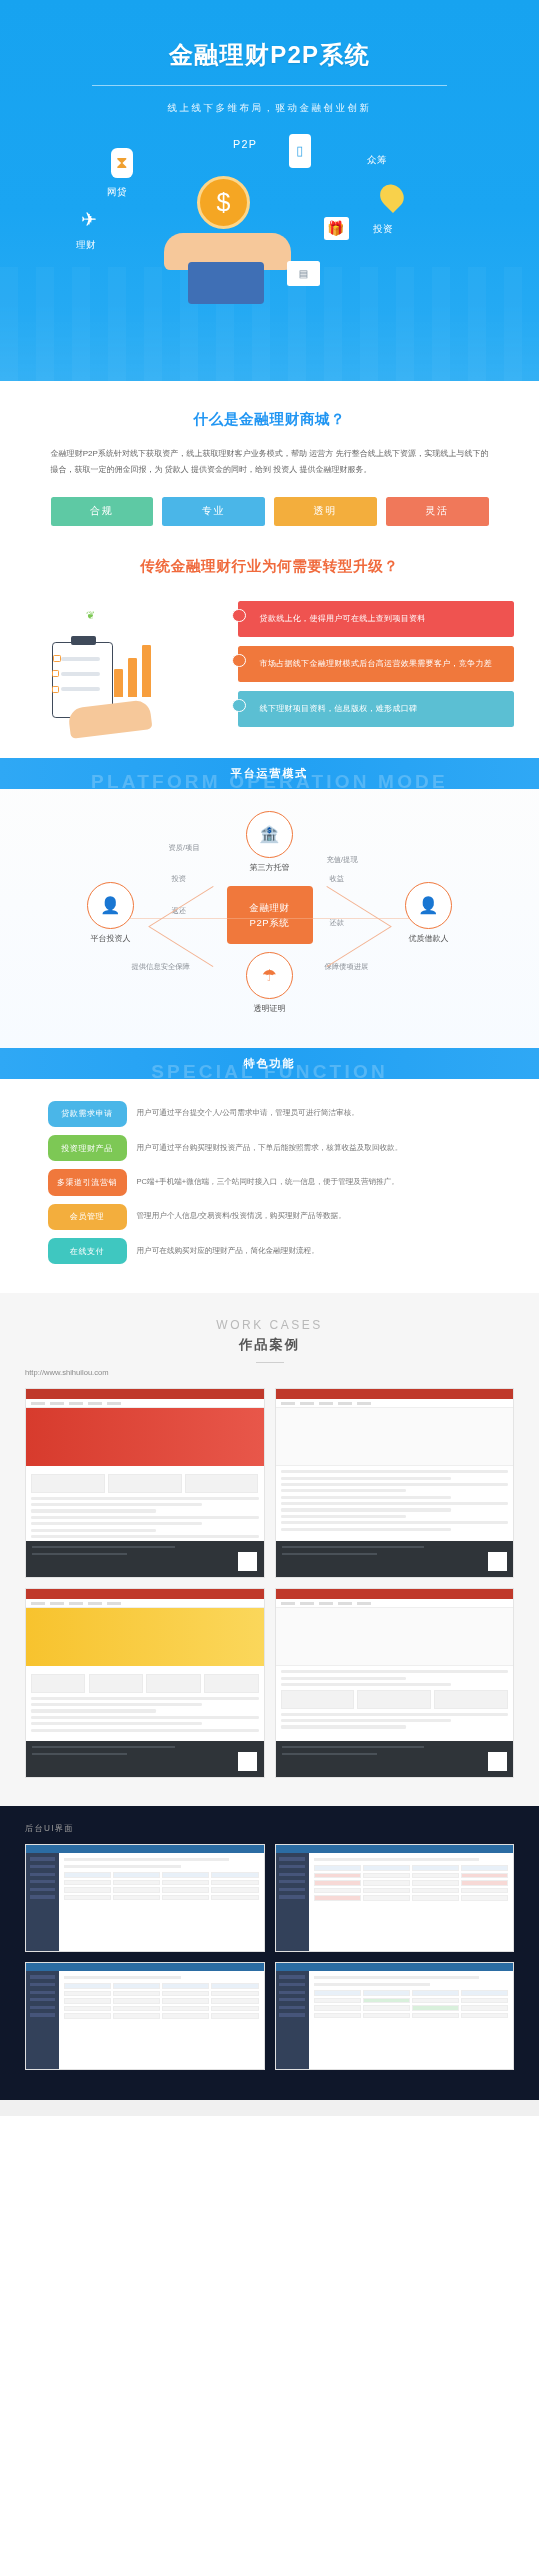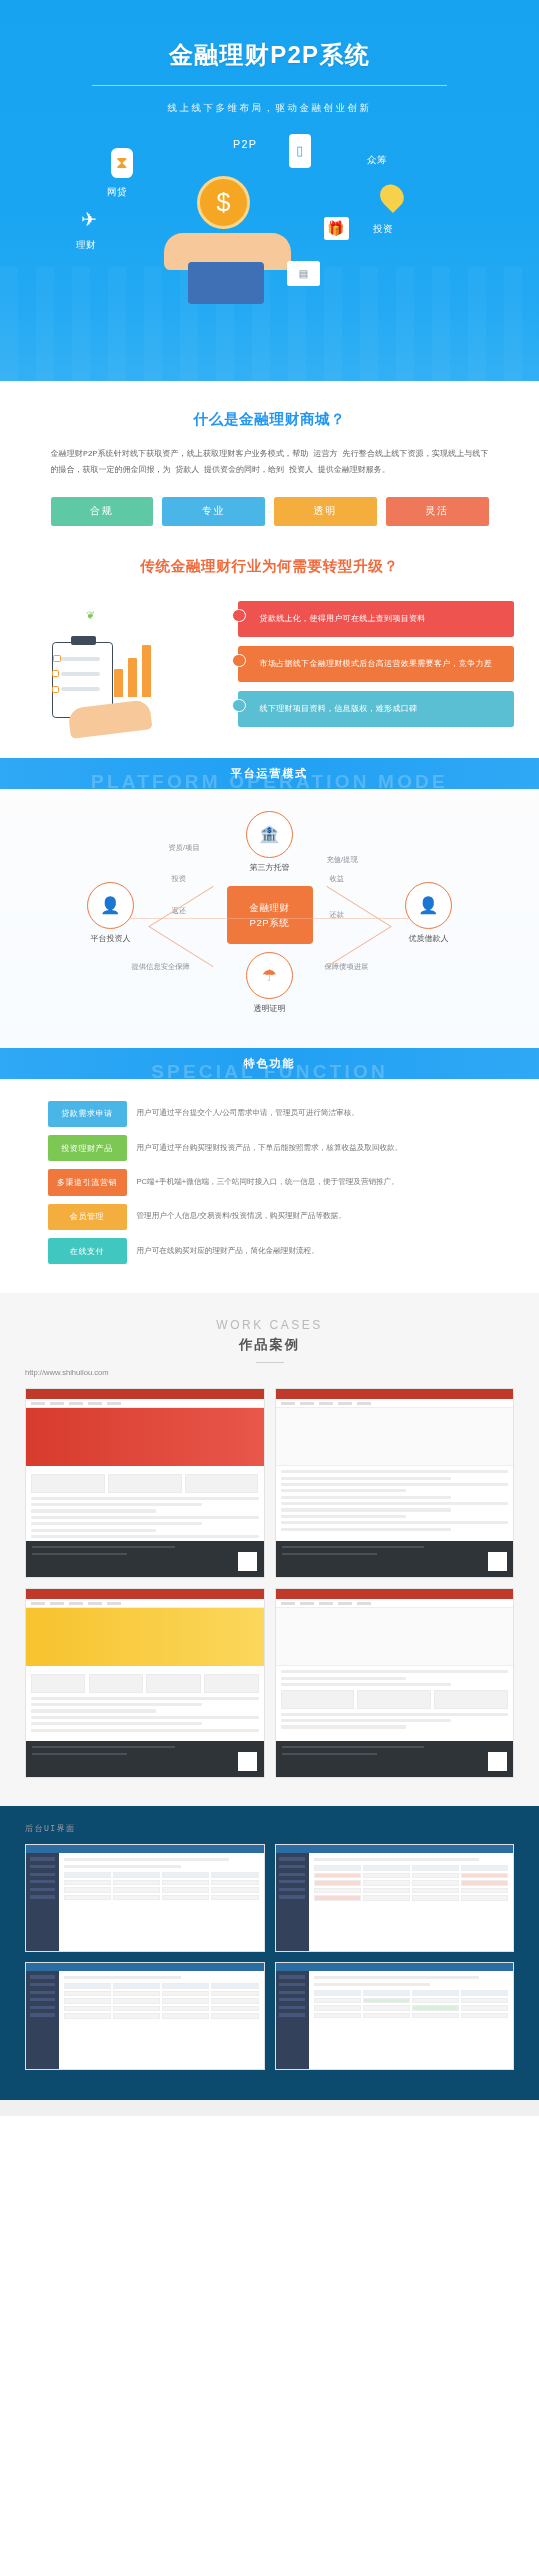--- a/index.html
+++ b/index.html
@@ -54,21 +54,21 @@
     position: absolute; color: #fff; font-size: 9.5px; letter-spacing: 0.6px;
   }
   .icon-badge {
     position: absolute;
     border-radius: 6.3px;
     display: flex; align-items: center; justify-content: center;
     color: #fff;
   }
 
   
-  .section { padding: 29px 25px 25px; font-family: Liberation Mono, monospace; }
+  .section { padding: 29px 25px 25px; }
   .sec-title {
     text-align: center; color: #2196f3; font-size: 14.6px; font-weight: bold;
     letter-spacing: 0.6px;
   }
   .sec-title.orange { color: #f06a3c; }
   .sec-desc {
     margin: 16.5px auto 0; width: 438px; font-size: 8px; line-height: 16.5px;
     color: #666; text-align: justify;
   }
 
@@ -149,21 +149,21 @@
     font-size: 9.5px; line-height: 15px; letter-spacing: 0.6px;
   }
   .dlabel { position: absolute; font-size: 7.3px; color: #8a8f96; white-space: nowrap; }
   .dline { position: absolute; background: #f3b392; height: 0.6px; }
 
   
   .features { padding: 0 0 29px; background: #fff; }
   .feat-list { width: 444px; margin: 21.6px auto 0; display: flex; flex-direction: column; gap: 8.2px; }
   .feat-row { display: flex; align-items: stretch; gap: 10px; }
   .feat-badge {
-    width: 79px; flex: none; border-radius: 2px; color: #fff;
+    width: 79px; flex: none; border-radius: 7px; color: #fff;
     display: flex; align-items: center; justify-content: center;
     font-size: 8px; letter-spacing: 0.6px; padding: 7.6px 2.5px;
   }
   .feat-text { font-size: 7.6px; color: #777; line-height: 12.7px; display: flex; align-items: center; }
 
   
   .cases { background: #f6f6f6; padding: 25px 25px 28px; }
   .cases-en { text-align: center; color: #b9b9b9; font-size: 12px; letter-spacing: 2.5px; }
   .cases-cn { text-align: center; color: #555; font-size: 13.3px; font-weight: bold; letter-spacing: 1.9px; margin-top: 3.8px; }
   .cases-rule { width: 28px; height: 1.3px; background: #cfcfcf; margin: 7.6px auto 0; }
@@ -184,21 +184,21 @@
   .shot .line { height: 3.2px; background: #ececec; margin-bottom: 3.2px; border-radius: 1.3px; }
   .shot .line.s { width: 55%; }
   .shot .line.m { width: 75%; }
   .shot .cards { display: flex; gap: 3.2px; margin: 3.8px 0; }
   .shot .cards span { flex: 1; height: 19px; background: #f2f2f2; border: 0.6px solid #ebebeb; }
   .shot .footer { position: absolute; bottom: 0; left: 0; right: 0; height: 36px; background: #2f3439; }
   .shot .footer .f { height: 2.5px; background: #4a5158; margin: 4.4px 6.3px; width: 60%; }
   .shot .qr { position: absolute; right: 6.3px; bottom: 6.3px; width: 19px; height: 19px; background: #fff; }
 
   
-  .admin { background: #0c4a6e; padding: 16.5px 25px 30px; font-family: Liberation Mono, monospace; }
+  .admin { background: #0f172a; padding: 16.5px 25px 30px; }
   .admin-title { font-size: 8.2px; color: #9a9a9a; letter-spacing: 1.3px; }
   .admin-grid { margin-top: 10px; display: grid; grid-template-columns: 1fr 1fr; gap: 10px; }
   .ashot { background: #fff; border: 0.6px solid #e0e0e0; height: 108px; overflow: hidden; position: relative; }
   .ashot .abar { height: 8.2px; background: #2b6ca3; }
   .ashot .aside { position: absolute; left: 0; top: 8.2px; bottom: 0; width: 33px; background: #33415a; }
   .ashot .aside i { display: block; height: 3.2px; margin: 4.4px 3.8px; background: #46557a; }
   .ashot .amain { margin-left: 33px; padding: 5px; }
   .ashot .amain .l { height: 3.2px; background: #ececec; margin-bottom: 3.8px; }
   .ashot .amain .l.w1 { width: 85%; }
   .ashot .amain .l.w2 { width: 60%; }
@@ -319,21 +319,21 @@
       <div class="node" style="left:184px; top:141px;">
         <div class="circ">☂</div>
         <div class="nlabel">透明证明</div>
       </div>
 
       <div class="dlabel" style="left:121px; top:32px;">资质/项目</div>
       <div class="dlabel" style="left:279px; top:44px;">充值/提现</div>
       <div class="dlabel" style="left:124px; top:63px;">投资</div>
       <div class="dlabel" style="left:124px; top:95px;">返还</div>
       <div class="dlabel" style="left:282px; top:63px;">收益</div>
-      <div class="dlabel" style="left:282px; top:99px;">还款</div>
+      <div class="dlabel" style="left:282px; top:107px;">还款</div>
       <div class="dlabel" style="left:84px; top:151px;">提供信息安全保障</div>
       <div class="dlabel" style="left:277px; top:151px;">保障债项进展</div>
 
       <div class="dline" style="left:95px; top:95px; width:76px; transform:rotate(-32deg);"></div>
       <div class="dline" style="left:273px; top:95px; width:76px; transform:rotate(32deg);"></div>
       <div class="dline" style="left:95px; top:135px; width:76px; transform:rotate(32deg);"></div>
       <div class="dline" style="left:273px; top:135px; width:76px; transform:rotate(-32deg);"></div>
       <div class="dline" style="left:82px; top:107px; width:279px; opacity:.5;"></div>
     </div>
   </div>

